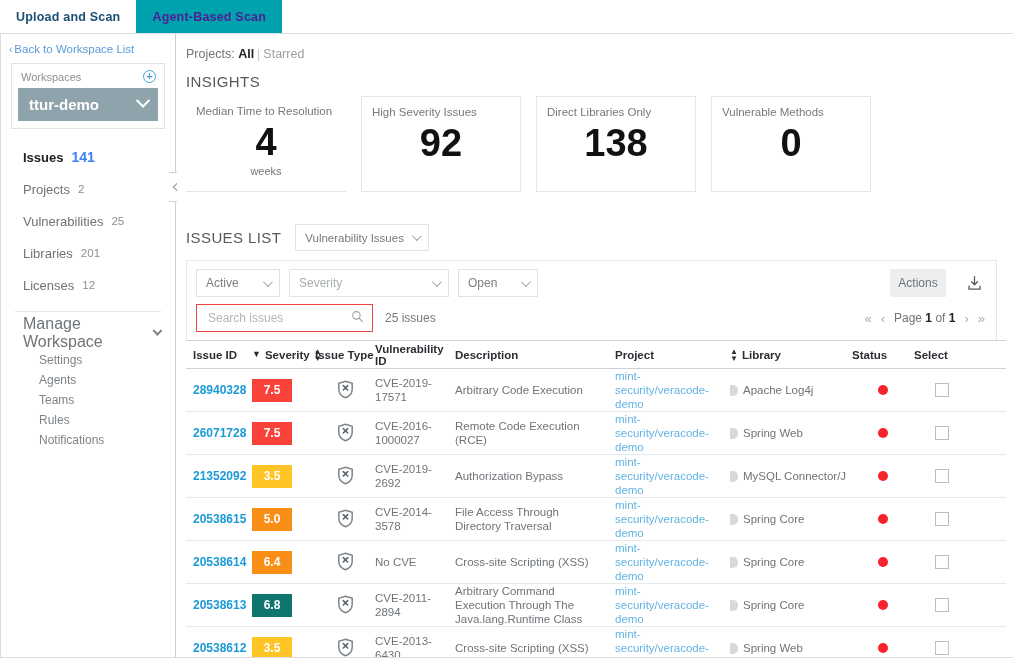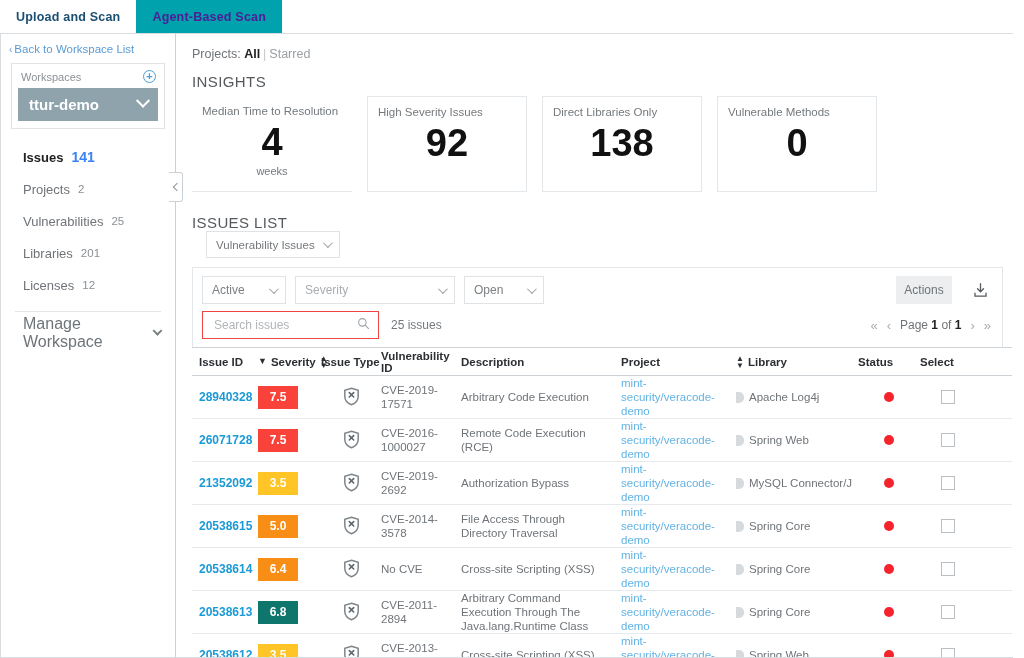--- a/index.html
+++ b/index.html
@@ -134,21 +134,21 @@
     cursor: pointer;
   }
   .collapse-handle i {
     width: 6px; height: 6px;
     border-left: 1.6px solid #8c969c; border-bottom: 1.6px solid #8c969c;
     transform: rotate(45deg); margin-left: 2px;
   }
 
   
   .main {
-    position: absolute; left: 182px; top: 0;
+    position: absolute; left: 176px; top: 0;
     width: 836px; height: 623px;
     background: #fff;
     padding: 10px 0 0 9px;
     overflow: hidden;
   }
   .proj-line { font-size: 12.5px; color: #6f7479; margin: 3px 0 0 0; }
   .proj-line b { color: #222; }
   .proj-line .sep { color: #c5c9cc; margin: 0 3px; }
   .proj-line .starred { color: #9aa0a4; cursor: pointer; }
 
@@ -170,21 +170,21 @@
     font-size: 11.5px; color: #74797d; align-self: flex-start;
     line-height: 14px;
   }
   .card .cvalue {
     font-size: 38px; font-weight: bold; color: #111; line-height: 44px;
     margin-top: 2px;
   }
   .card .cunit { font-size: 11px; color: #74797d; margin-top: 1px; }
 
   
-  .il-head { display: flex; align-items: flex-start; margin: 22px 0 0 0; flex-direction: column; }
+  .il-head { display: flex; align-items: center; margin: 32px 0 0 0; }
   .il-title { font-size: 15px; color: #55595d; letter-spacing: .4px; }
   .il-select {
     margin-left: 14px;
     border: 1px solid #dfe3e6; background: #fff;
     height: 27px; padding: 0 9px;
     display: flex; align-items: center; gap: 8px;
     font-size: 11.5px; color: #74797d; cursor: pointer;
   }
   .caret-sm {
     width: 7px; height: 7px;
@@ -362,20 +362,37 @@
           <span class="count">12</span>
         </div>
       </div>
 
       <div class="nav-sep"></div>
 
       <div class="manage-row">
         <span>Manage Workspace</span>
         <span class="caret"></span>
       </div>
+      <div>
+        <div class="sub-item">
+            <span>Settings</span>
+          </div>
+        <div class="sub-item">
+            <span>Agents</span>
+          </div>
+        <div class="sub-item">
+            <span>Teams</span>
+          </div>
+        <div class="sub-item">
+            <span>Rules</span>
+          </div>
+        <div class="sub-item">
+            <span>Notifications</span>
+          </div>
+      </div>
 
       <div class="collapse-handle">
         <i></i>
       </div>
     </div>
 
     <div class="main">
 
       <div class="proj-line">
         <span>Projects:</span>

